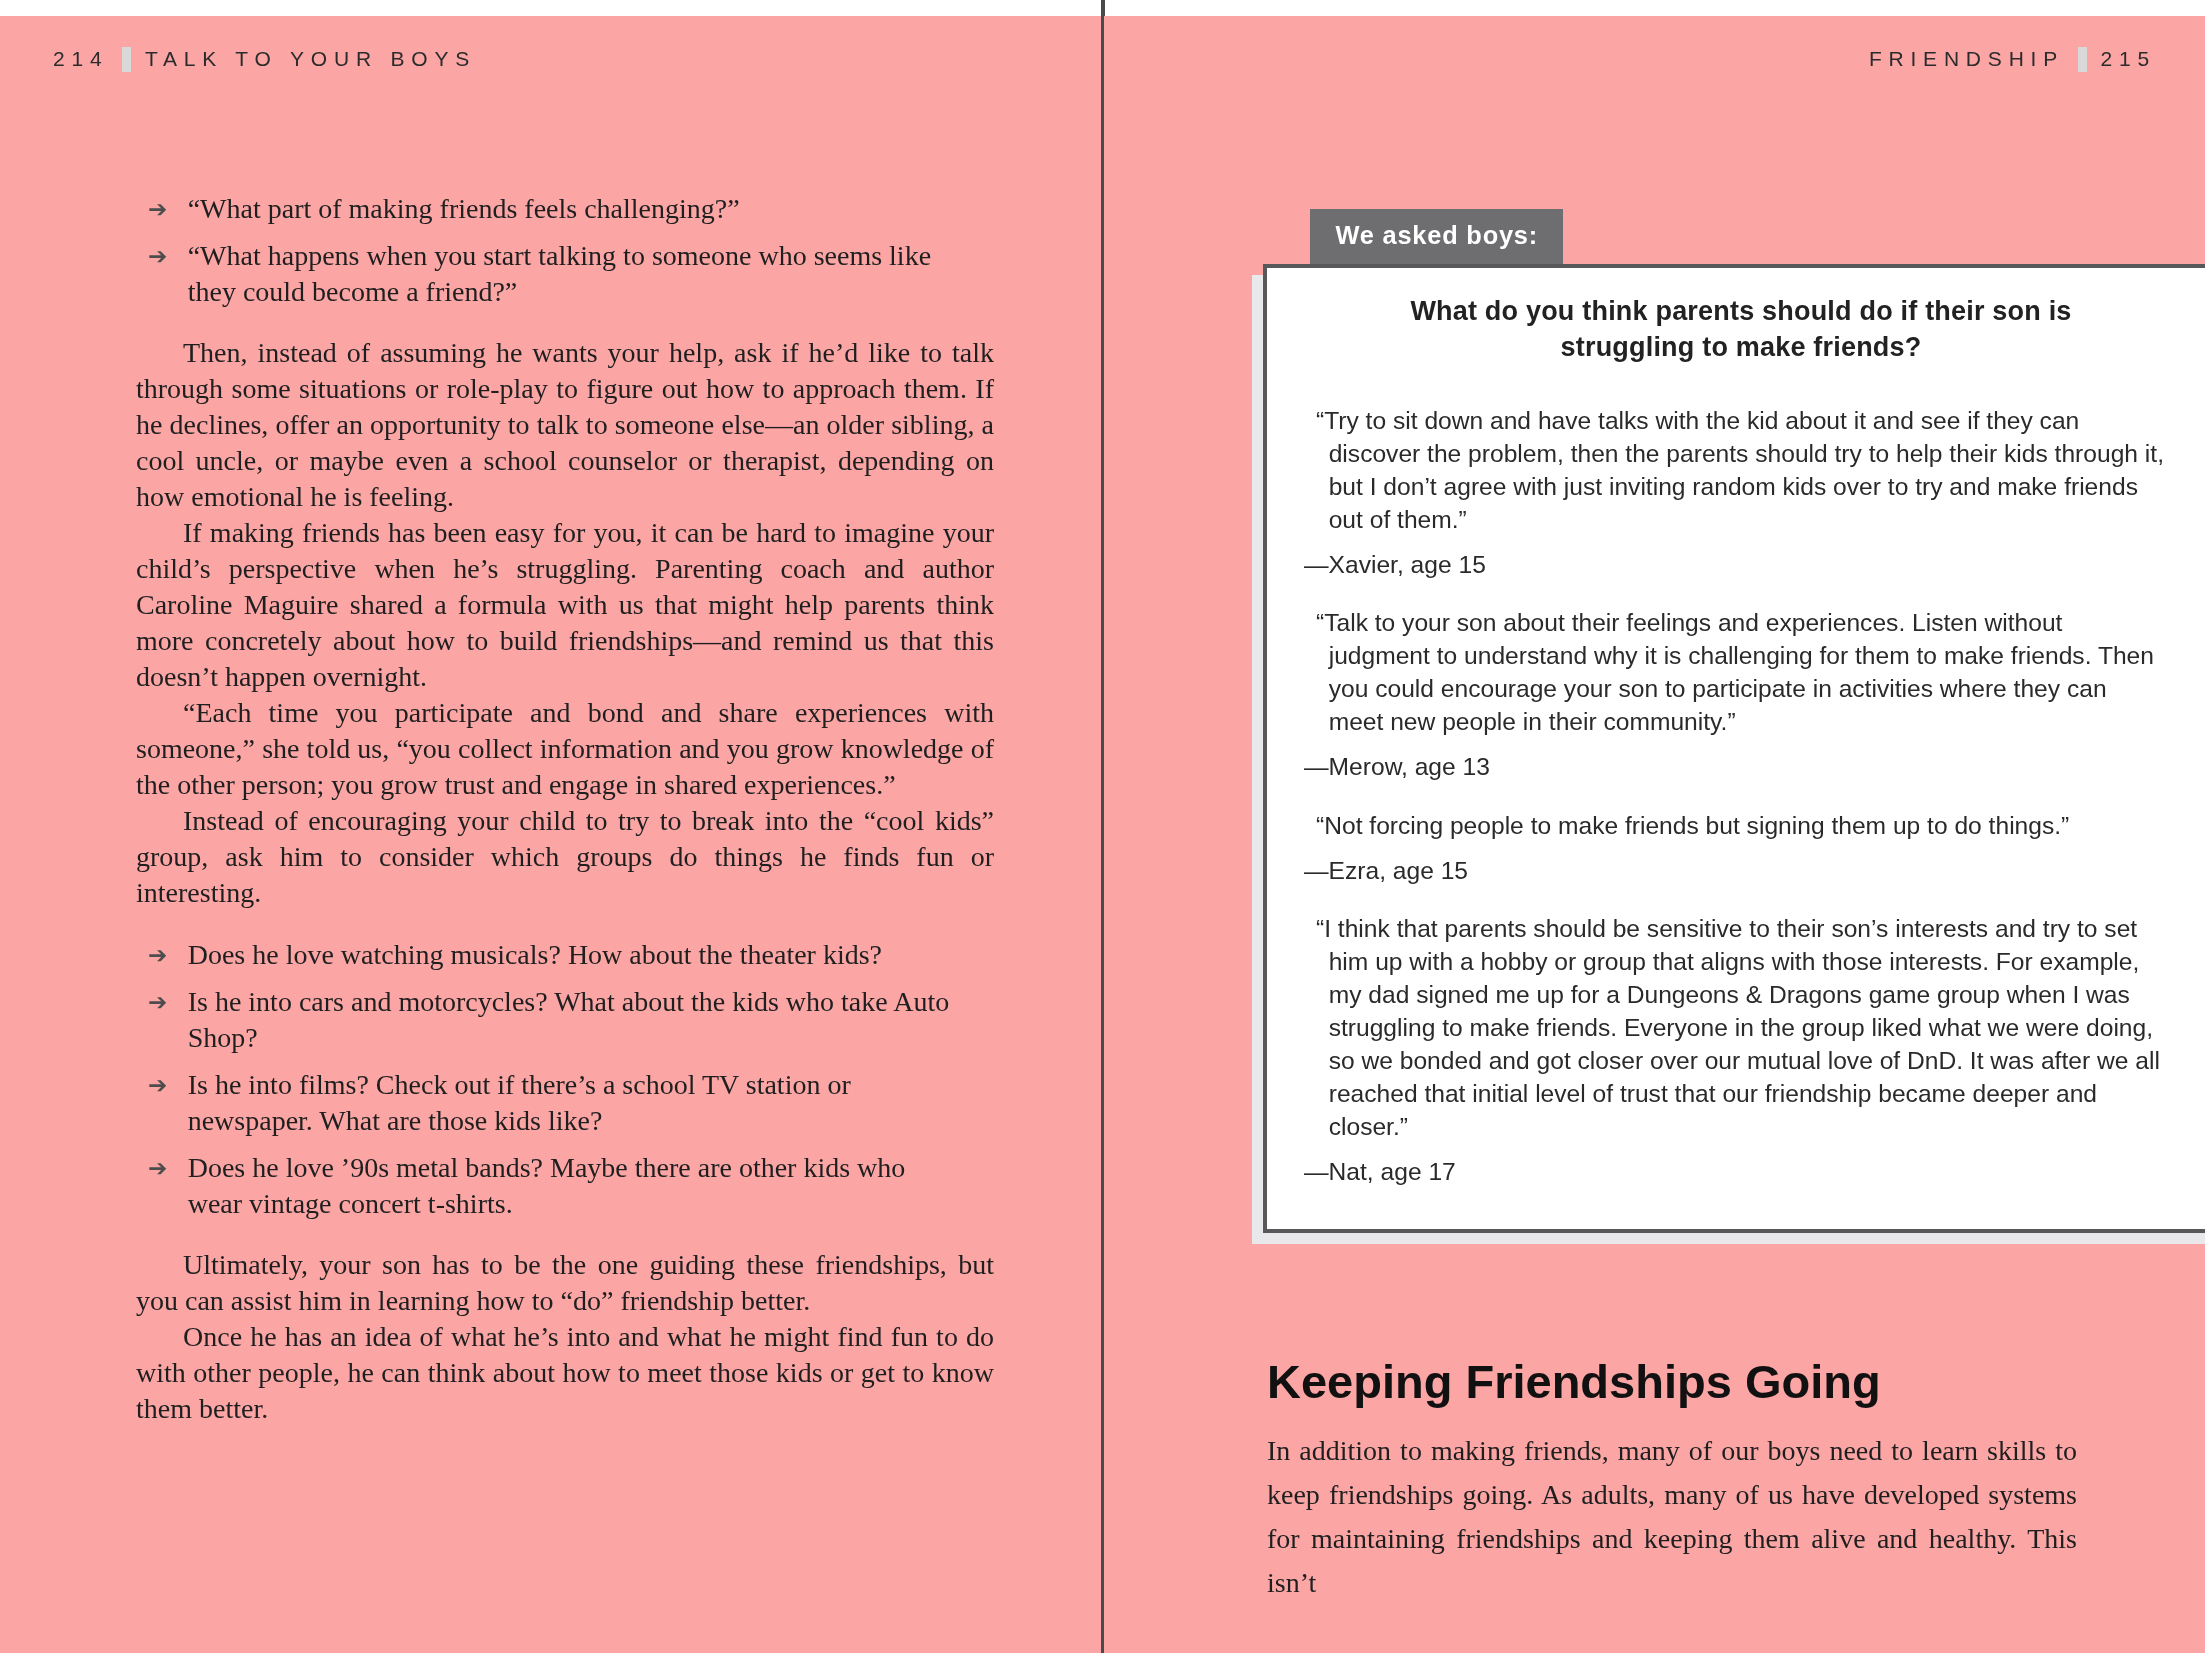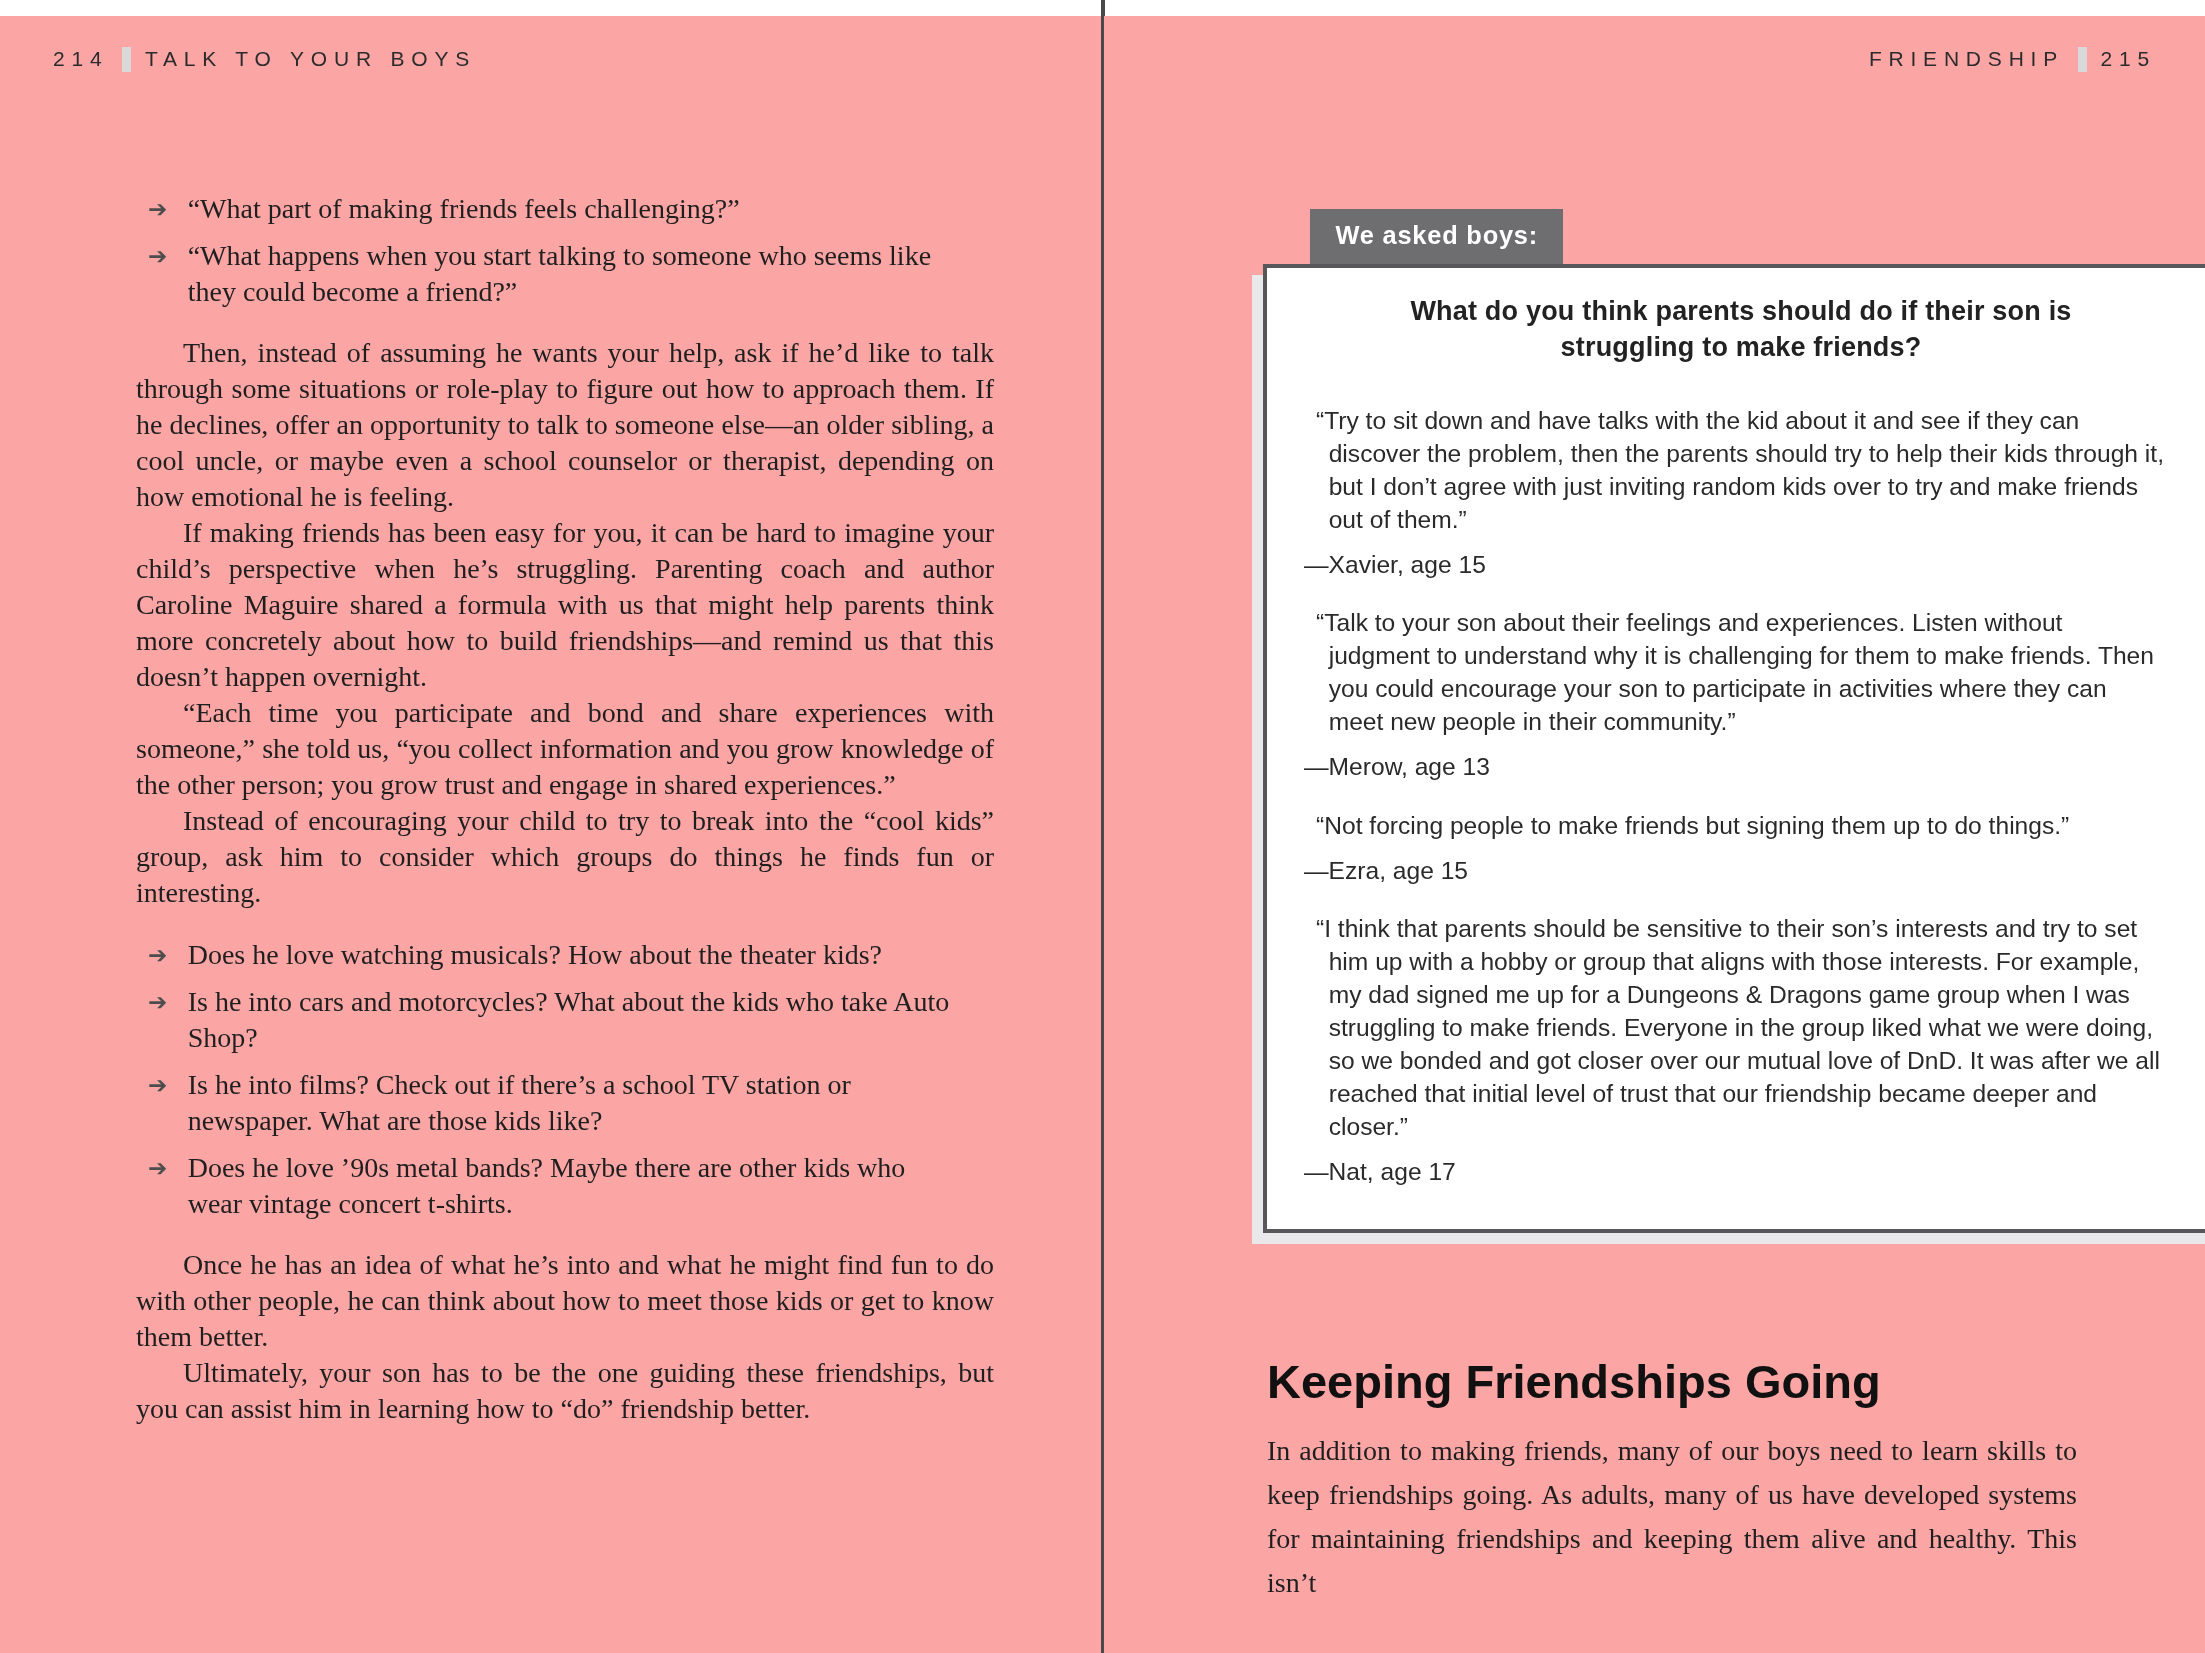--- a/index.html
+++ b/index.html
@@ -137,22 +137,22 @@
           <span class="arrow">➔</span>
           <span class="bullet-text">Is he into films? Check out if there’s a school TV station or newspaper. What are those kids like?</span>
         </li>
         <li>
           <span class="arrow">➔</span>
           <span class="bullet-text">Does he love ’90s metal bands? Maybe there are other kids who wear vintage concert t-shirts.</span>
         </li>
       </ul>
 
       <div class="paras">
+        <p>Ultimately, your son has to be the one guiding these friendships, but you can assist him in learning how to “do” friendship better.</p>
         <p>Once he has an idea of what he’s into and what he might find fun to do with other people, he can think about how to meet those kids or get to know them better.</p>
-        <p>Ultimately, your son has to be the one guiding these friendships, but you can assist him in learning how to “do” friendship better.</p>
       </div>
 
     </div>
   </div>
 
   <div class="spine"></div>
 
   <div class="page right">
 
     <div class="running-head">

